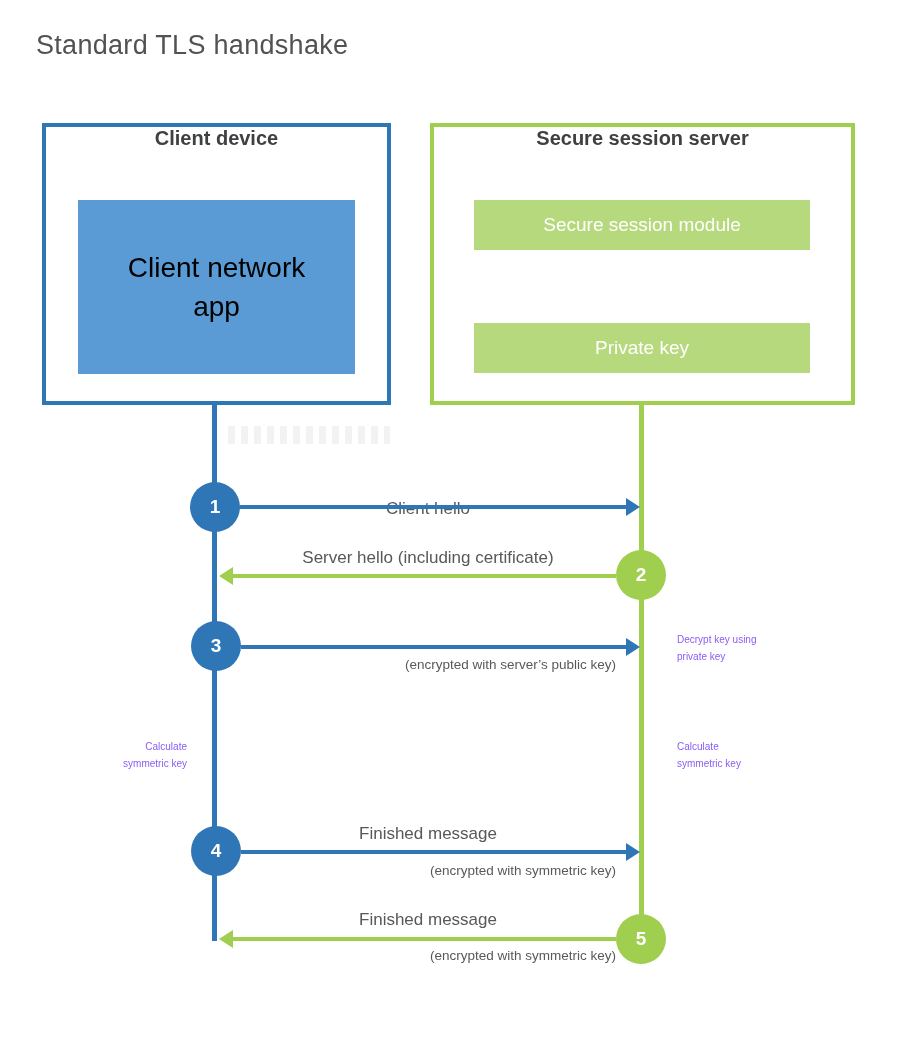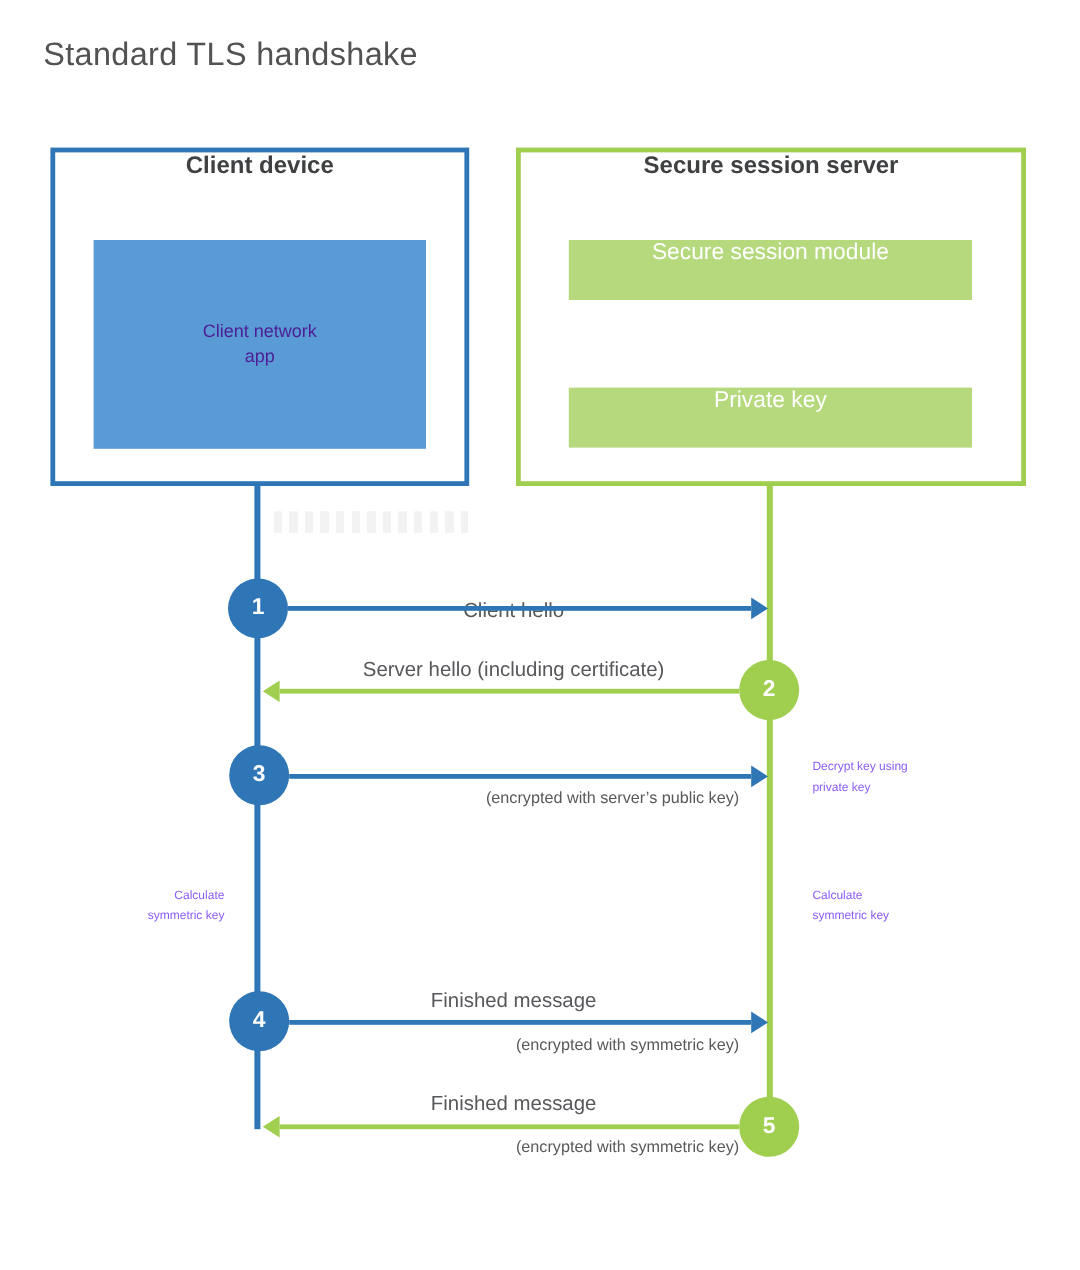--- a/index.html
+++ b/index.html
@@ -14,26 +14,26 @@
   
   .entity-box { position:absolute; top:123px; height:282px; box-sizing:border-box; background:#fff; }
   .client-box { left:42px;  width:349px; border:4px solid #2e76b6; }
   .server-box { left:430px; width:425px; border:4px solid #a0ce4f; }
   .entity-title {
     text-align:center;
     font-size:20px; font-weight:700; color:#3f4042;
   }
   .app-box {
     position:absolute; left:78px; top:200px; width:277px; height:174px;
-    background:#5b9bd5; color:#4c1d95; font-size:15px; line-height:1.4;
+    background:#5b9bd5; color:#000000; font-size:28px; line-height:1.4;
     display:flex; flex-direction:column; align-items:center; justify-content:center; text-align:left;
   }
   .module-bar {
     position:absolute; left:474px; width:336px; height:50px; background:#b6d97e;
-    color:#fff; font-size:19px; display:flex; justify-content:center;
+    color:#fff; font-size:19px; display:flex; align-items:center; justify-content:center;
   }
   .bar-0 { top:200px; } .bar-1 { top:262px; } .bar-2 { top:323px; }
   
   .vline { position:absolute; width:5px; top:404px; }
   .vline.blue  { left:212px; height:537px; background:#2e76b6; }
   .vline.green { left:639px; height:537px; background:#a0ce4f; }
   .watermark {
     position:absolute; left:228px; top:426px; width:162px; height:18px;
     background:repeating-linear-gradient(90deg, rgba(130,130,130,.10) 0 7px, transparent 7px 13px);
   }

